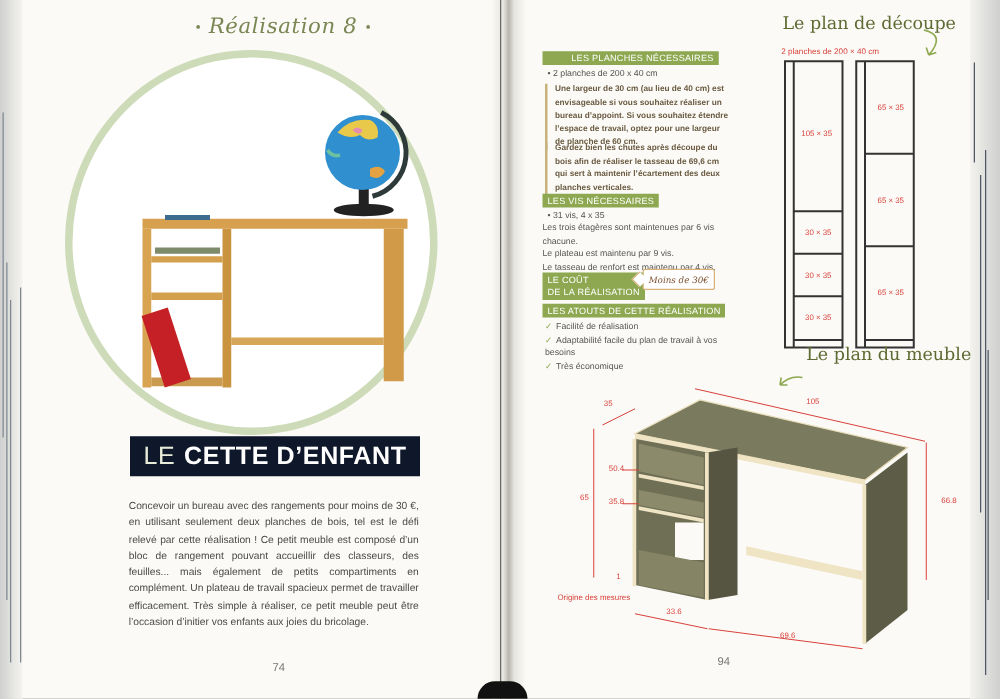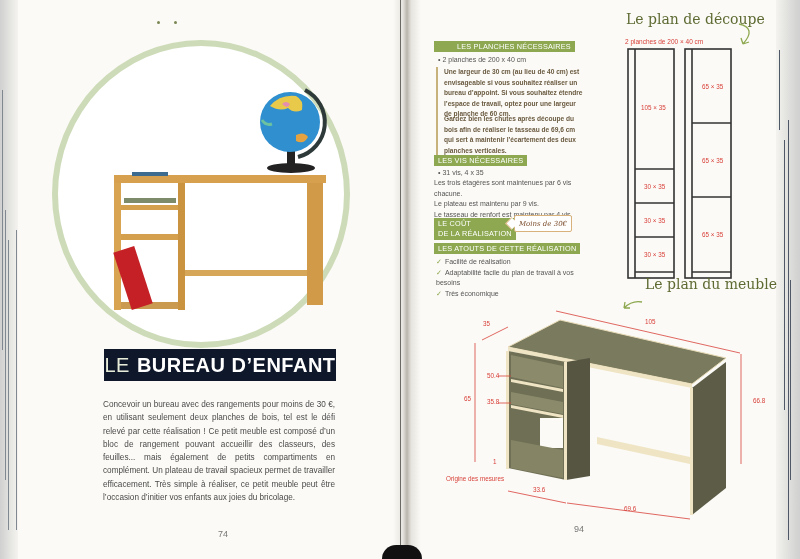--- a/index.html
+++ b/index.html
@@ -47,21 +47,21 @@
     <div class="ln" style="left:3px;top:50px;height:80px;"></div>
     <div class="ln" style="left:8px;top:140px;height:270px;"></div>
     <div class="ln" style="left:12px;top:120px;height:420px;"></div>
     <div class="ln" style="left:14px;top:280px;height:200px;"></div>
   </div>
   <div class="gutter"></div>
   <div class="gutter-line"></div>
   <div class="notch"></div>
 
   <div class="realisation script">
-    <span class="dot"></span><span class="dot"></span>
+    <span class="dot"></span><span>Réalisation 8</span><span class="dot"></span>
   </div>
 
   <div class="circle"></div>
 
   <svg class="photo" viewBox="0 0 800 559">
 
     <g>
       <ellipse cx="291" cy="168" rx="24" ry="5" fill="#222"></ellipse>
       <rect x="287" y="150" width="8" height="18" fill="#222"></rect>
       <path d="M305 90 A36 36 0 0 1 298 157" stroke="#2e3a3a" stroke-width="4" fill="none"></path>
@@ -82,21 +82,21 @@
       <rect x="121" y="302" width="57" height="7" fill="#c99a4f"></rect>
       <rect x="185" y="270" width="122" height="6" fill="#d6a659"></rect>
       <rect x="122" y="248" width="22" height="60" fill="#c42026" transform="rotate(-18 133 278)"></rect>
       <rect x="124" y="198" width="52" height="5" fill="#7d8b6a"></rect>
       <rect x="132" y="172" width="36" height="4" fill="#3d6b8f"></rect>
     </g>
   </svg>
 
   <div class="title-band">
     <span class="lite">LE</span>
-    <span class="bold">BUREAU D’ENFANT</span>
+    <span class="bold">CETTE D’ENFANT</span>
   </div>
 
   <div class="intro">Concevoir un bureau avec des rangements pour moins de 30 €, en utilisant seulement deux planches de bois, tel est le défi relevé par cette réalisation ! Ce petit meuble est composé d’un bloc de rangement pouvant accueillir des classeurs, des feuilles... mais également de petits compartiments en complément. Un plateau de travail spacieux permet de travailler efficacement. Très simple à réaliser, ce petit meuble peut être l’occasion d’initier vos enfants aux joies du bricolage.</div>
   <div class="pnum" style="left:218px;top:529px;">74</div>
 
   <div class="sec-label" style="left:434px;top:41px;padding-left:23px;">LES PLANCHES NÉCESSAIRES</div>
   <div class="rtext" style="left:438px;top:55px;">• <span>2 planches de 200 x 40 cm</span></div>
   <div class="note" style="top:67px;width:140px;">Une largeur de 30 cm (au lieu de 40 cm) est envisageable si vous souhaitez réaliser un bureau d’appoint. Si vous souhaitez étendre l’espace de travail, optez pour une largeur de planche de 60 cm.</div>
   <div class="note" style="top:114px;width:140px;">Gardez bien les chutes après découpe du bois afin de réaliser le tasseau de 69,6 cm qui sert à maintenir l’écartement des deux planches verticales.</div>
 

